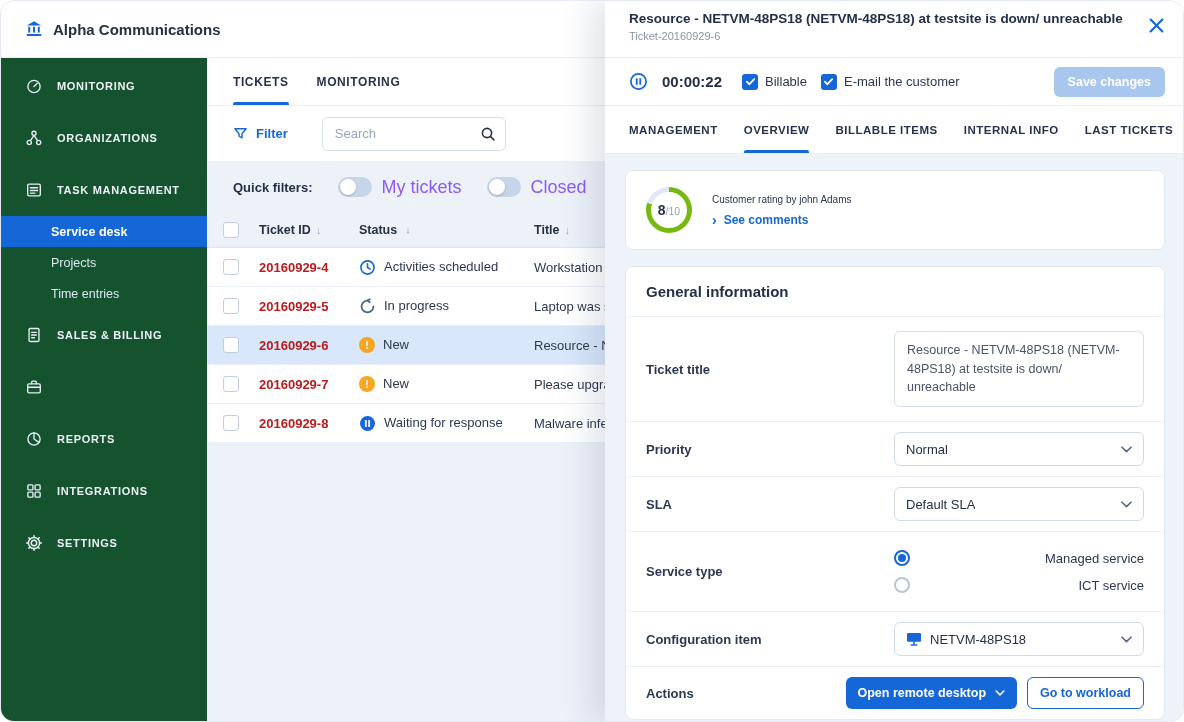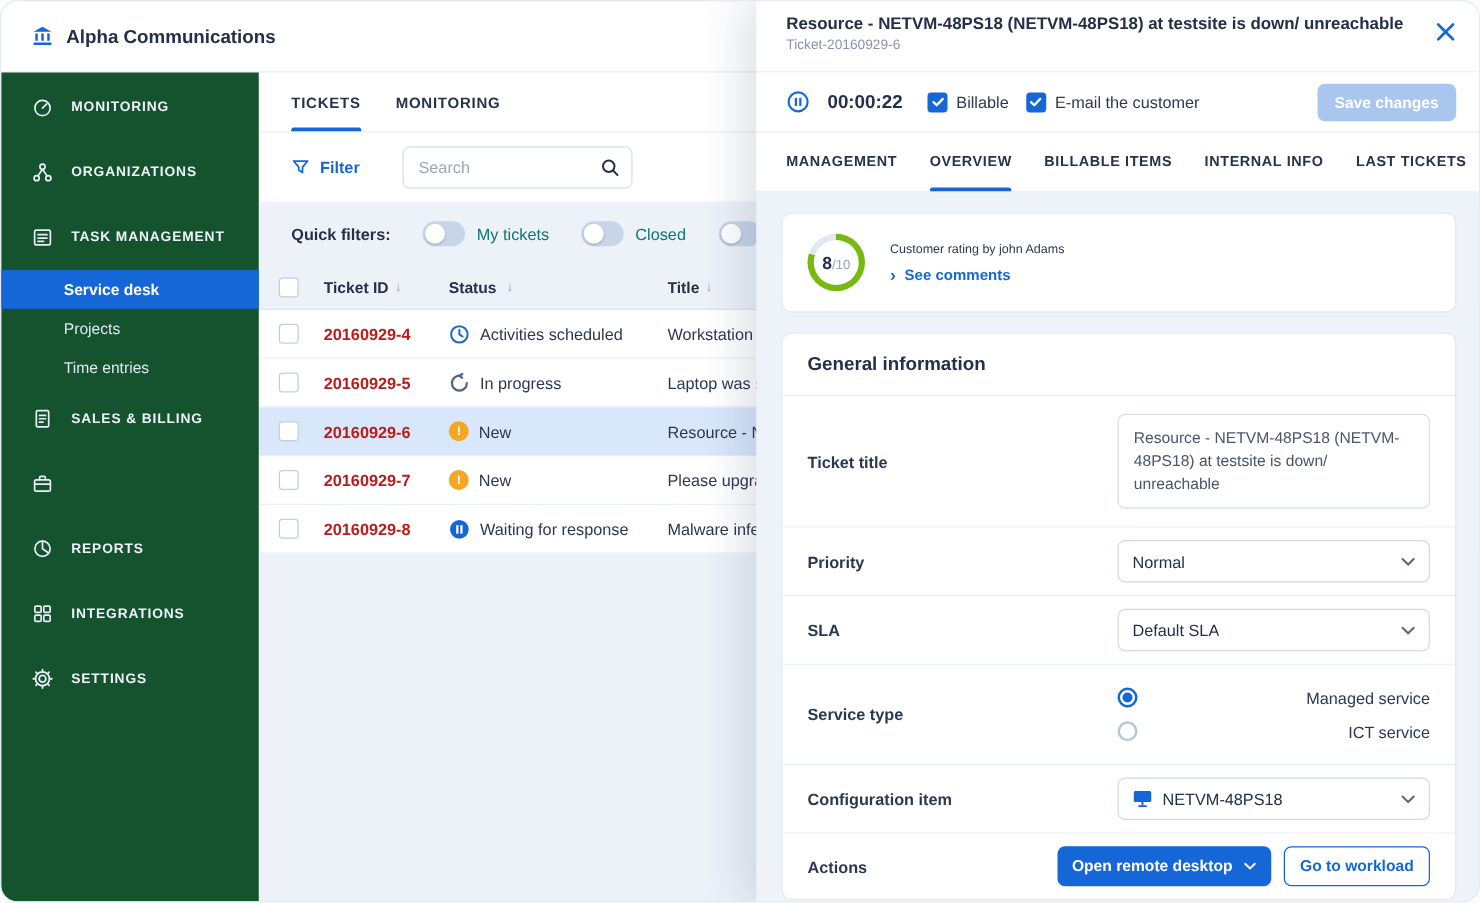--- a/index.html
+++ b/index.html
@@ -71,38 +71,38 @@
     width: 184px; height: 34px; border: 1px solid #d6dfeb; border-radius: 6px;
     padding: 0 32px 0 12px; font-size: 13px; color: #243047; outline: none;
     font-family: Liberation Sans, sans-serif; background: #fff;
   }
   .searchinput::placeholder { color: #9aa6b8; }
   .searchicon { position: absolute; right: 10px; top: 9px; width: 16px; height: 16px; }
 
   .quickrow { height: 50px; display: flex; align-items: center; gap: 26px; padding-left: 26px; }
   .quicklabel { font-size: 13px; font-weight: 700; color: #243047; }
   .qgroup { display: flex; align-items: center; gap: 9px; }
-  .qtext { font-size: 13px; color: #0f766e; white-space: nowrap; }
+  .qtext { font-size: 18px; color: #8b5cf6; white-space: nowrap; }
   .toggle {
     width: 34px; height: 20px; border-radius: 10px; background: #c7d5e9;
     position: relative; cursor: pointer; flex: none;
   }
   .toggle::after {
     content: ""; position: absolute; left: 2px; top: 2px; width: 16px; height: 16px;
     border-radius: 50%; background: #fff; box-shadow: 0 1px 2px rgba(20,40,80,.25);
   }
 
   .thead {
     height: 36px; display: flex; align-items: center;
     border-bottom: 1px solid #dde5f0;
     font-size: 12.5px; font-weight: 700; color: #243047;
   }
   .c-check { width: 36px; margin-left: 16px; display: flex; align-items: center; }
   .c-id { width: 100px; display: flex; align-items: center; gap: 5px; }
-  .c-status { width: 175px; display: flex; align-items: center; gap: 8px; }
+  .c-status { width: 175px; display: flex; align-items: flex-start; gap: 8px; }
   .c-title { flex: 1; display: flex; align-items: center; gap: 5px; white-space: nowrap; overflow: hidden; }
   .sortarrow { color: #9aa6b8; font-size: 11px; font-weight: 400; }
 
   .trow {
     height: 39px; background: #fff; border-bottom: 1px solid #eaeff7;
     display: flex; align-items: center; font-size: 13px; color: #2c3850; cursor: pointer;
   }
   .trow.selected { background: #d9e7fa; }
   .idlink { color: #b91c1c; font-weight: 600; font-size: 13px; cursor: pointer; }
   .cbox-empty {

